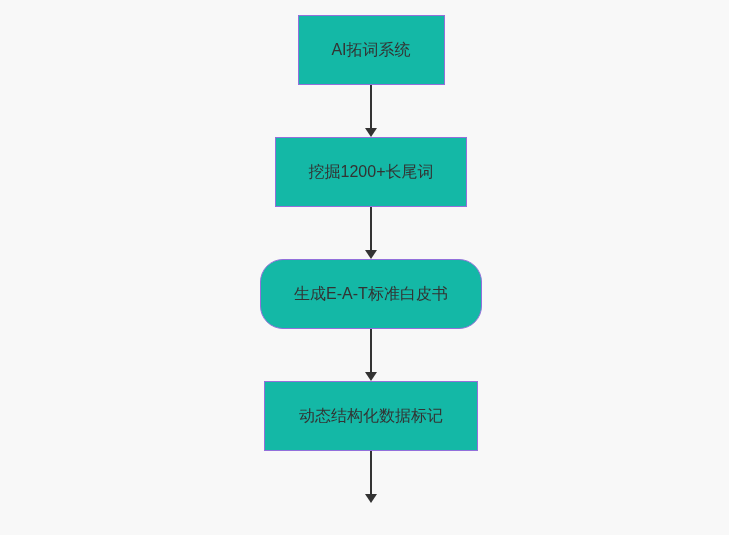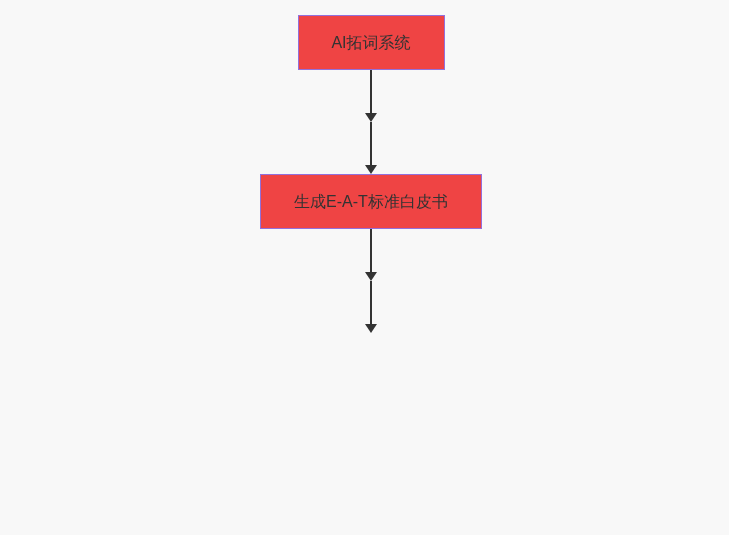--- a/index.html
+++ b/index.html
@@ -18,35 +18,35 @@
     position: absolute;
     left: 371px;
     top: 15px;
     transform: translateX(-50%);
     display: flex;
     flex-direction: column;
     align-items: center;
   }
   .node {
     box-sizing: border-box;
-    height: 55px;
-    background: #ef4444;
+    height: 70px;
+    background: #14b8a6;
     border: 1px solid #9370DB;
     color: #333333;
     font-size: 16px;
     line-height: 1;
     display: flex;
     align-items: center;
     justify-content: center;
     white-space: nowrap;
     padding: 0 26px;
   }
   .node.n1 { min-width: 147px; }
   .node.n2 { min-width: 192px; }
-  .node.n3 { min-width: 222px; }
+  .node.n3 { min-width: 222px; border-radius: 23px; }
   .node.n4 { min-width: 214px; }
   .node.n5 { min-width: 237px; }
   .edge {
     height: 52px;
     width: 14px;
     display: flex;
     flex-direction: column;
     align-items: center;
   }
   .edge .line {
@@ -69,35 +69,41 @@
 
   <div class="node n1">
     <span>AI拓词系统</span>
   </div>
 
   <div class="edge">
     <div class="line"></div>
     <div class="head"></div>
   </div>
 
+  <div class="node n2">
+    <span>挖掘1200+长尾词</span>
+  </div>
 
   <div class="edge">
     <div class="line"></div>
     <div class="head"></div>
   </div>
 
   <div class="node n3">
     <span>生成E-A-T标准白皮书</span>
   </div>
 
   <div class="edge">
     <div class="line"></div>
     <div class="head"></div>
   </div>
 
+  <div class="node n4">
+    <span>动态结构化数据标记</span>
+  </div>
 
   <div class="edge">
     <div class="line"></div>
     <div class="head"></div>
   </div>
 
 
 </div>
 
 </body></html>

